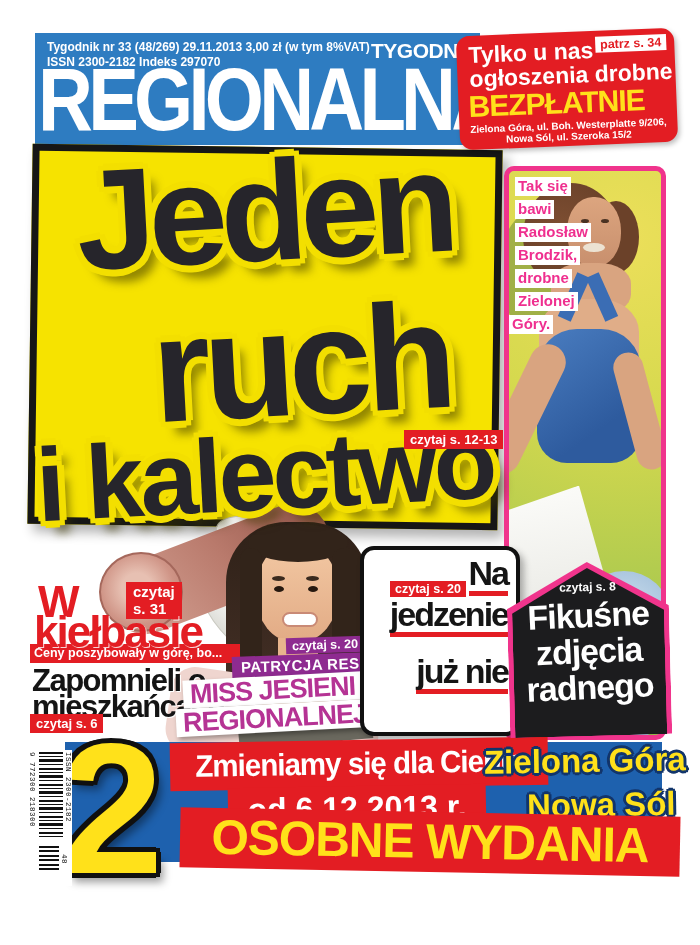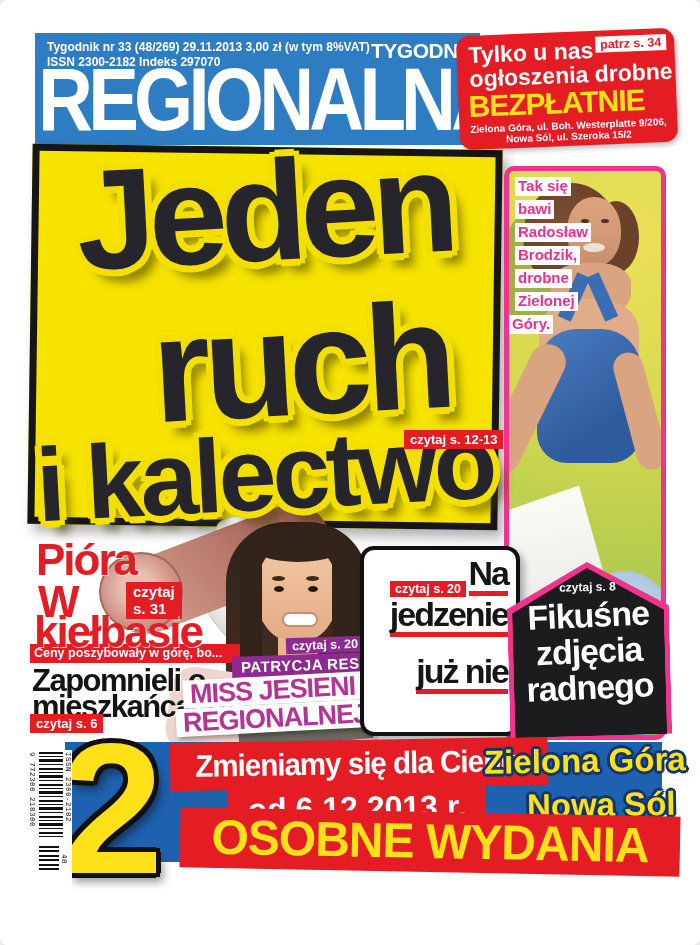--- a/index.html
+++ b/index.html
@@ -1,17 +1,17 @@
 <!DOCTYPE html>
 <html><head>
 <meta charset="utf-8">
 <style>
   html,body{margin:0;padding:0;background:#e9e9e9;}
   #page{position:relative;width:700px;height:945px;background:#fff;overflow:hidden;
-        font-family:"Liberation Sans",sans-serif;border-radius:7px;}
+        font-family:"Liberation Sans",sans-serif;}
   .abs{position:absolute;}
 
   
   #banner{left:35px;top:33px;width:445px;height:112px;background:#2e7cc1;}
   .info{left:12px;color:#fff;font-size:12px;font-weight:bold;white-space:nowrap;}
   #weekly{left:336px;top:6px;color:#fff;font-size:21px;font-weight:bold;letter-spacing:-0.5px;}
   #logo{left:3px;bottom:0px;color:#fff;font-size:80px;font-weight:bold;letter-spacing:-5px;
         line-height:1;transform:scale(0.95,1.12);transform-origin:left bottom;white-space:nowrap;}
 
   
@@ -188,21 +188,20 @@
   </div>
 
   <div class="abs" id="sausage">
     <div class="feather" style="left:128px;top:4px;width:130px;height:48px;transform:rotate(18deg)"></div>
     <div class="feather" style="left:142px;top:52px;width:140px;height:44px;transform:rotate(32deg)"></div>
     <div class="feather" style="left:104px;top:92px;width:120px;height:40px;transform:rotate(42deg)"></div>
     <div class="abs" id="sbody"></div>
     <div class="abs" id="scut"></div>
   </div>
 
-  <div class="abs redtitle" style="left:36px;top:538px">Pióra</div>
   <div class="abs redtitle" style="left:38px;top:580px">W</div>
   <div class="abs badge-red" id="read31">
     <span style="display:block">czytaj</span>
     <span style="display:block">s. 31</span>
   </div>
   <div class="abs" id="kicker">Ceny poszybowały w górę, bo...</div>
   <div class="abs redtitle" style="left:34px;top:610px">kiełbasie</div>
   <div class="abs blacksub" style="left:32px;top:665px">Zapomnieli o</div>
   <div class="abs blacksub" style="left:32px;top:691px">mieszkańcach</div>
   <div class="abs badge-red" id="read6">czytaj s. 6</div>

